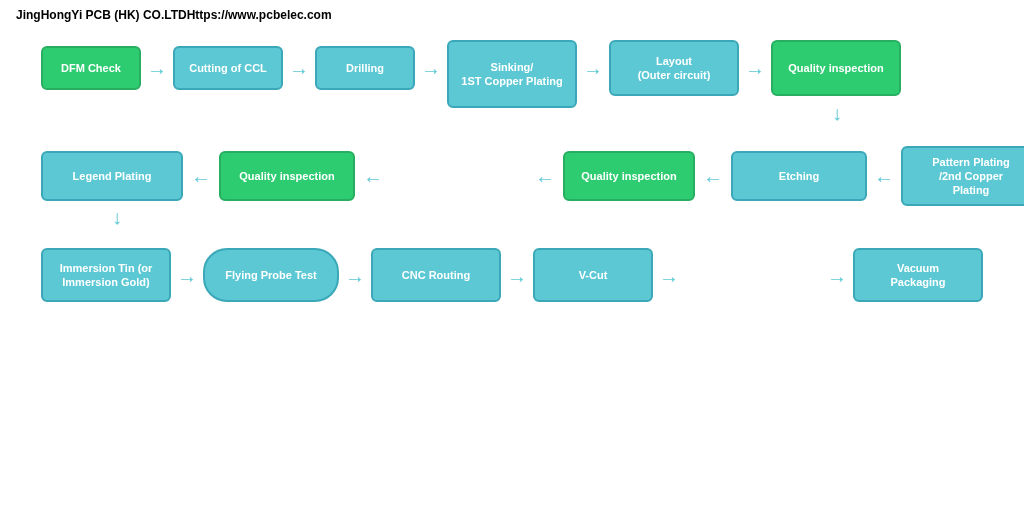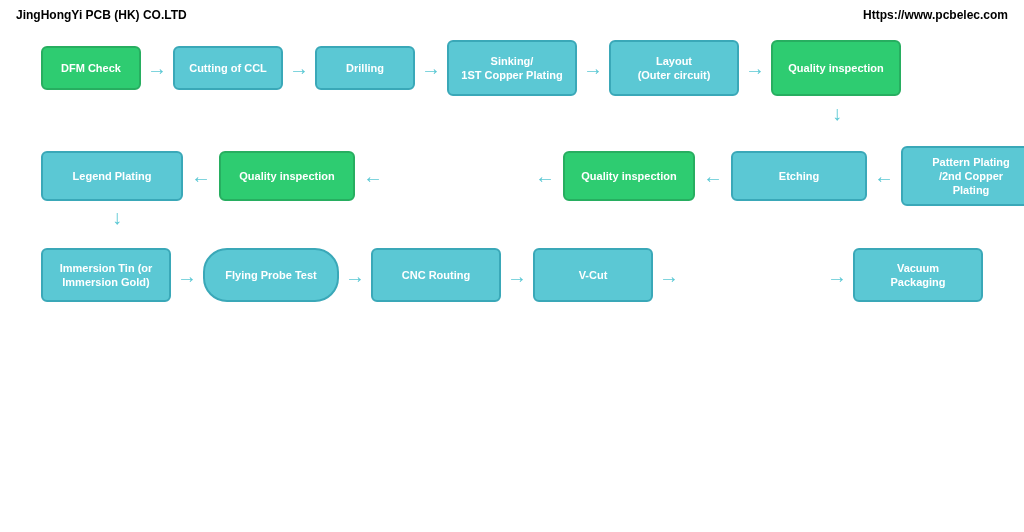--- a/index.html
+++ b/index.html
@@ -13,21 +13,21 @@
     }
     .page {
       width: 1024px;
       height: 532px;
       position: relative;
       background: #fff;
     }
     
     .header {
       display: flex;
-      justify-content: space-between;
+      justify-content: flex-start;
       align-items: center;
       padding: 8px 16px 4px 16px;
     }
     .header-left {
       font-size: 12px;
       font-weight: bold;
       color: #000;
     }
     .header-center {
       text-align: center;
@@ -139,21 +139,21 @@
     </div>
 
     <div class="arrow arrow-right" style="left:254px; top:28px; width:28px; height:28px;"></div>
 
     <div class="node node-blue" style="left:284px; top:20px; width:100px; height:44px;">
       <span>Drilling</span>
     </div>
 
     <div class="arrow arrow-right" style="left:386px; top:28px; width:28px; height:28px;"></div>
 
-    <div class="node node-blue" style="left:416px; top:14px; width:130px; height:56px;">
+    <div class="node node-blue" style="left:416px; top:14px; width:130px; height:68px;">
       <span style="white-space:pre-line;">Sinking/
 1ST Copper Plating</span>
     </div>
 
     <div class="arrow arrow-right" style="left:548px; top:28px; width:28px; height:28px;"></div>
 
     <div class="node node-blue" style="left:578px; top:14px; width:130px; height:56px;">
       <span style="white-space:pre-line;">Layout
 (Outer circuit)</span>
     </div>

